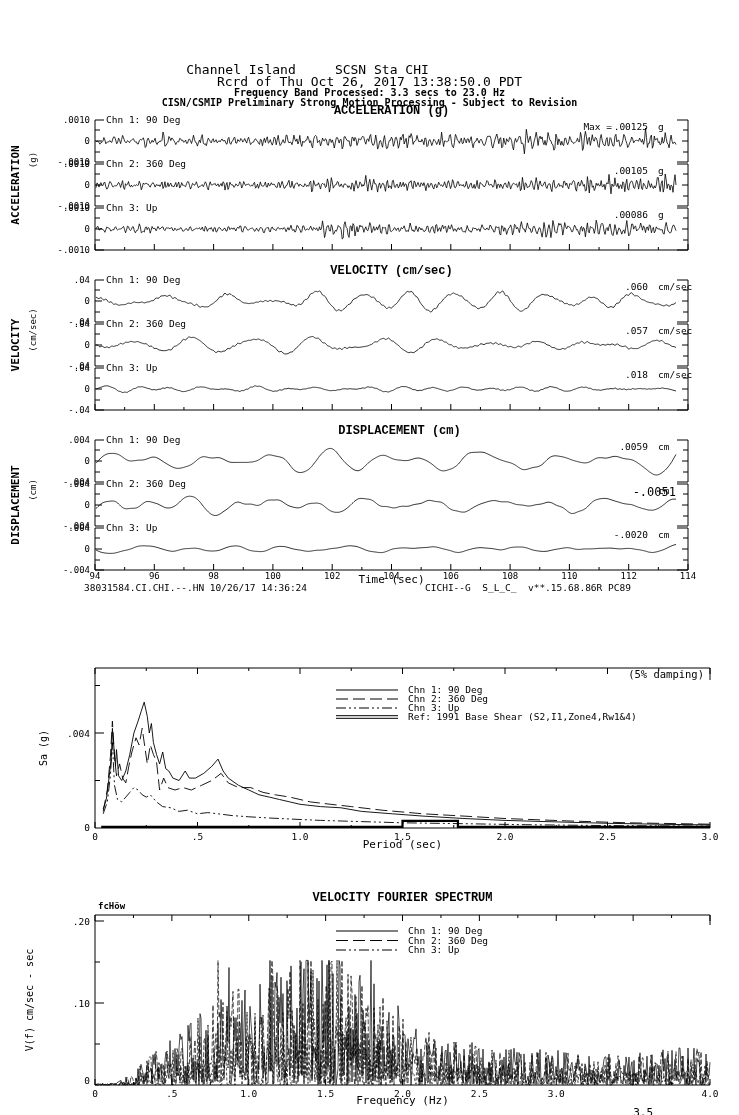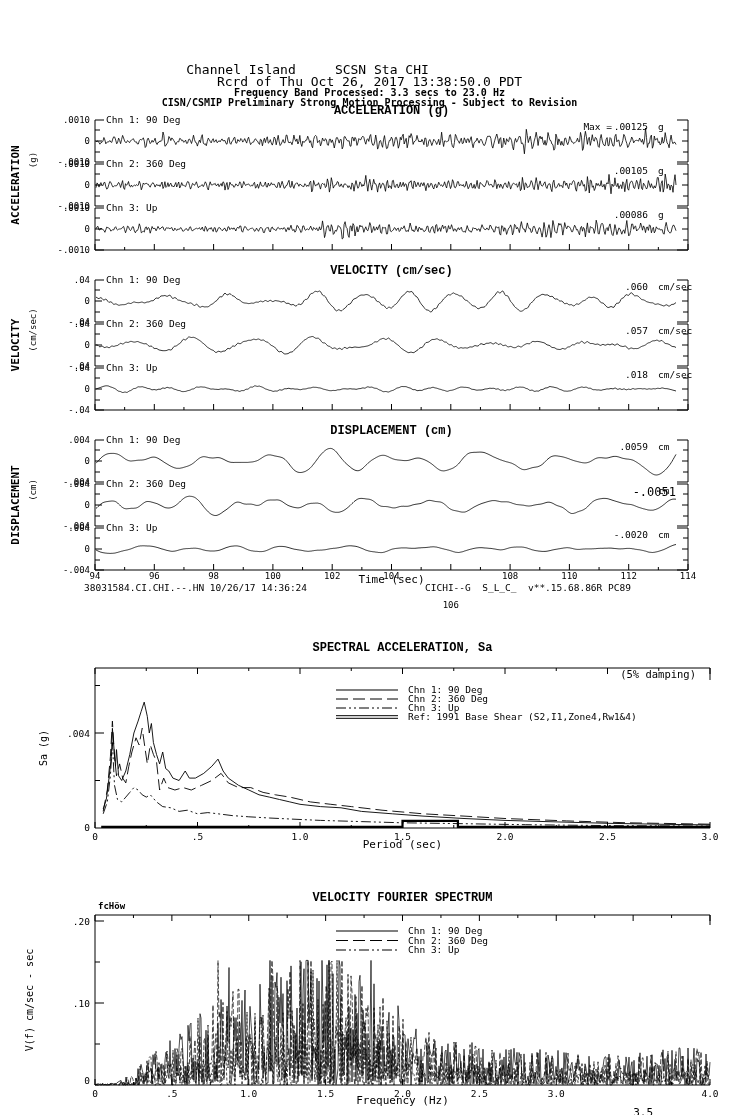--- a/index.html
+++ b/index.html
@@ -1,20 +1,20 @@
 <!DOCTYPE html>
 <html><head>
 <meta charset="utf-8">
 <style>
   html,body{margin:0;padding:0;background:#fff;}
   .page{position:relative;width:739px;height:1115px;background:#fff;color:#000;
         font-family:"DejaVu Sans Mono",monospace;overflow:hidden;}
   .abs{position:absolute;white-space:pre;line-height:1.05;}
   .ctr{text-align:center;}
-  .rt{text-align:right;}
+  .rt{text-align:right;padding-left:8px;}
   .t9{font-size:9px;}
   .t95{font-size:9.5px;}
   .t10{font-size:10px;}
   .t105{font-size:10.5px;}
   .t11{font-size:11px;}
   .t12{font-size:12px;font-family:Liberation Mono, monospace;}
   .t13{font-size:13px;}
   .b{font-weight:bold;}
   .vlab{position:absolute;white-space:nowrap;transform:translate(-50%,-50%) rotate(-90deg);line-height:1;}
   .jslbl{position:absolute;white-space:pre;line-height:1;}
@@ -25,34 +25,33 @@
 
 <div class="page">
 
   <div class="abs ctr t13" style="left:0;width:615px;top:63px">Channel Island     SCSN Sta CHI</div>
   <div class="abs ctr t13" style="left:0;width:739px;top:75px">Rcrd of Thu Oct 26, 2017 13:38:50.0 PDT</div>
   <div class="abs ctr t10 b" style="left:0;width:739px;top:88px">Frequency Band Processed: 3.3 secs to 23.0 Hz</div>
   <div class="abs ctr t10 b" style="left:0;width:739px;top:98px">CISN/CSMIP Preliminary Strong Motion Processing - Subject to Revision</div>
 
   <div class="abs ctr t12 b" style="left:95px;width:593px;top:105px">ACCELERATION (g)</div>
   <div class="abs ctr t12 b" style="left:95px;width:593px;top:265px">VELOCITY (cm/sec)</div>
-  <div class="abs ctr t12 b" style="left:95px;width:593px;top:425px">DISPLACEMENT (cm)</div>
+  <div class="abs ctr t12 b" style="left:103px;width:593px;top:425px">DISPLACEMENT (cm)</div>
 
   <div class="vlab t11 b" style="left:15px;top:185px">ACCELERATION</div>
   <div class="vlab t9" style="left:33px;top:160px">(g)</div>
   <div class="vlab t11 b" style="left:15px;top:345px">VELOCITY</div>
   <div class="vlab t9" style="left:33px;top:330px">(cm/sec)</div>
   <div class="vlab t11 b" style="left:15px;top:505px">DISPLACEMENT</div>
   <div class="vlab t9" style="left:33px;top:490px">(cm)</div>
 
   <div class="abs t95" style="left:84px;top:583px">38031584.CI.CHI.--.HN 10/26/17 14:36:24</div>
   <div class="abs ctr t11" style="left:95px;width:593px;top:574px">Time (sec)</div>
   <div class="abs t95" style="left:425px;top:583px">CICHI--G  S_L_C_  v**.15.68.86R PC89</div>
 
-  <div class="abs ctr t12 b" style="left:95px;width:615px;top:642px">SPECTRAL ACCELERATION, Sa</div>
   <div class="abs rt t105" style="left:95px;width:601px;top:669px">(5% damping)</div>
   <div class="vlab t10" style="left:44px;top:748px">Sa (g)</div>
   <div class="abs ctr t11" style="left:95px;width:615px;top:839px">Period (sec)</div>
 
   <div class="abs ctr t12 b" style="left:95px;width:615px;top:892px">VELOCITY FOURIER SPECTRUM</div>
   <div class="abs t9 b" style="left:98px;top:902px">fcHöw</div>
   <div class="vlab t10" style="left:30px;top:1000px">V(f)  cm/sec - sec</div>
   <div class="abs ctr t11" style="left:95px;width:615px;top:1095px">Frequency (Hz)</div>
 
   <svg id="plot-svg" width="739" height="1115" viewBox="0 0 739 1115">
@@ -385,21 +384,21 @@
       <div class="jslbl" style="font-size: 9px; left: 90px; top: 566px; transform: translateX(-100%);">-.004</div>
       <div class="jslbl" style="font-size: 9.5px; left: 106px; top: 523px;">Chn 3: Up</div>
       <div class="jslbl" style="font-size: 9.5px; left: 648px; top: 530px; transform: translateX(-100%);">-.0020</div>
       <div class="jslbl" style="font-size: 9.5px; left: 658px; top: 530px;">cm</div>
       <div class="jslbl" style="font-size: 9px; left: 95px; top: 572px; transform: translateX(-50%);">94</div>
       <div class="jslbl" style="font-size: 9px; left: 154.3px; top: 572px; transform: translateX(-50%);">96</div>
       <div class="jslbl" style="font-size: 9px; left: 213.6px; top: 572px; transform: translateX(-50%);">98</div>
       <div class="jslbl" style="font-size: 9px; left: 272.9px; top: 572px; transform: translateX(-50%);">100</div>
       <div class="jslbl" style="font-size: 9px; left: 332.2px; top: 572px; transform: translateX(-50%);">102</div>
       <div class="jslbl" style="font-size: 9px; left: 391.5px; top: 572px; transform: translateX(-50%);">104</div>
-      <div class="jslbl" style="font-size: 9px; left: 450.8px; top: 572px; transform: translateX(-50%); margin-top: 29px;">106</div>
+      <div class="jslbl" style="font-size: 9px; left: 450.8px; top: 572px; transform: translateX(-50%);">106</div>
       <div class="jslbl" style="font-size: 9px; left: 510.1px; top: 572px; transform: translateX(-50%);">108</div>
       <div class="jslbl" style="font-size: 9px; left: 569.4px; top: 572px; transform: translateX(-50%);">110</div>
       <div class="jslbl" style="font-size: 9px; left: 628.7px; top: 572px; transform: translateX(-50%);">112</div>
       <div class="jslbl" style="font-size: 9px; left: 688px; top: 572px; transform: translateX(-50%);">114</div>
       <div class="jslbl" style="font-size: 9.5px; left: 90px; top: 729px; transform: translateX(-100%);">.004</div>
       <div class="jslbl" style="font-size: 9.5px; left: 90px; top: 823px; transform: translateX(-100%);">0</div>
       <div class="jslbl" style="font-size: 9.5px; left: 95px; top: 832px; transform: translateX(-50%);">0</div>
       <div class="jslbl" style="font-size: 9.5px; left: 197.5px; top: 832px; transform: translateX(-50%);">.5</div>
       <div class="jslbl" style="font-size: 9.5px; left: 300px; top: 832px; transform: translateX(-50%);">1.0</div>
       <div class="jslbl" style="font-size: 9.5px; left: 402.5px; top: 832px; transform: translateX(-50%);">1.5</div>

